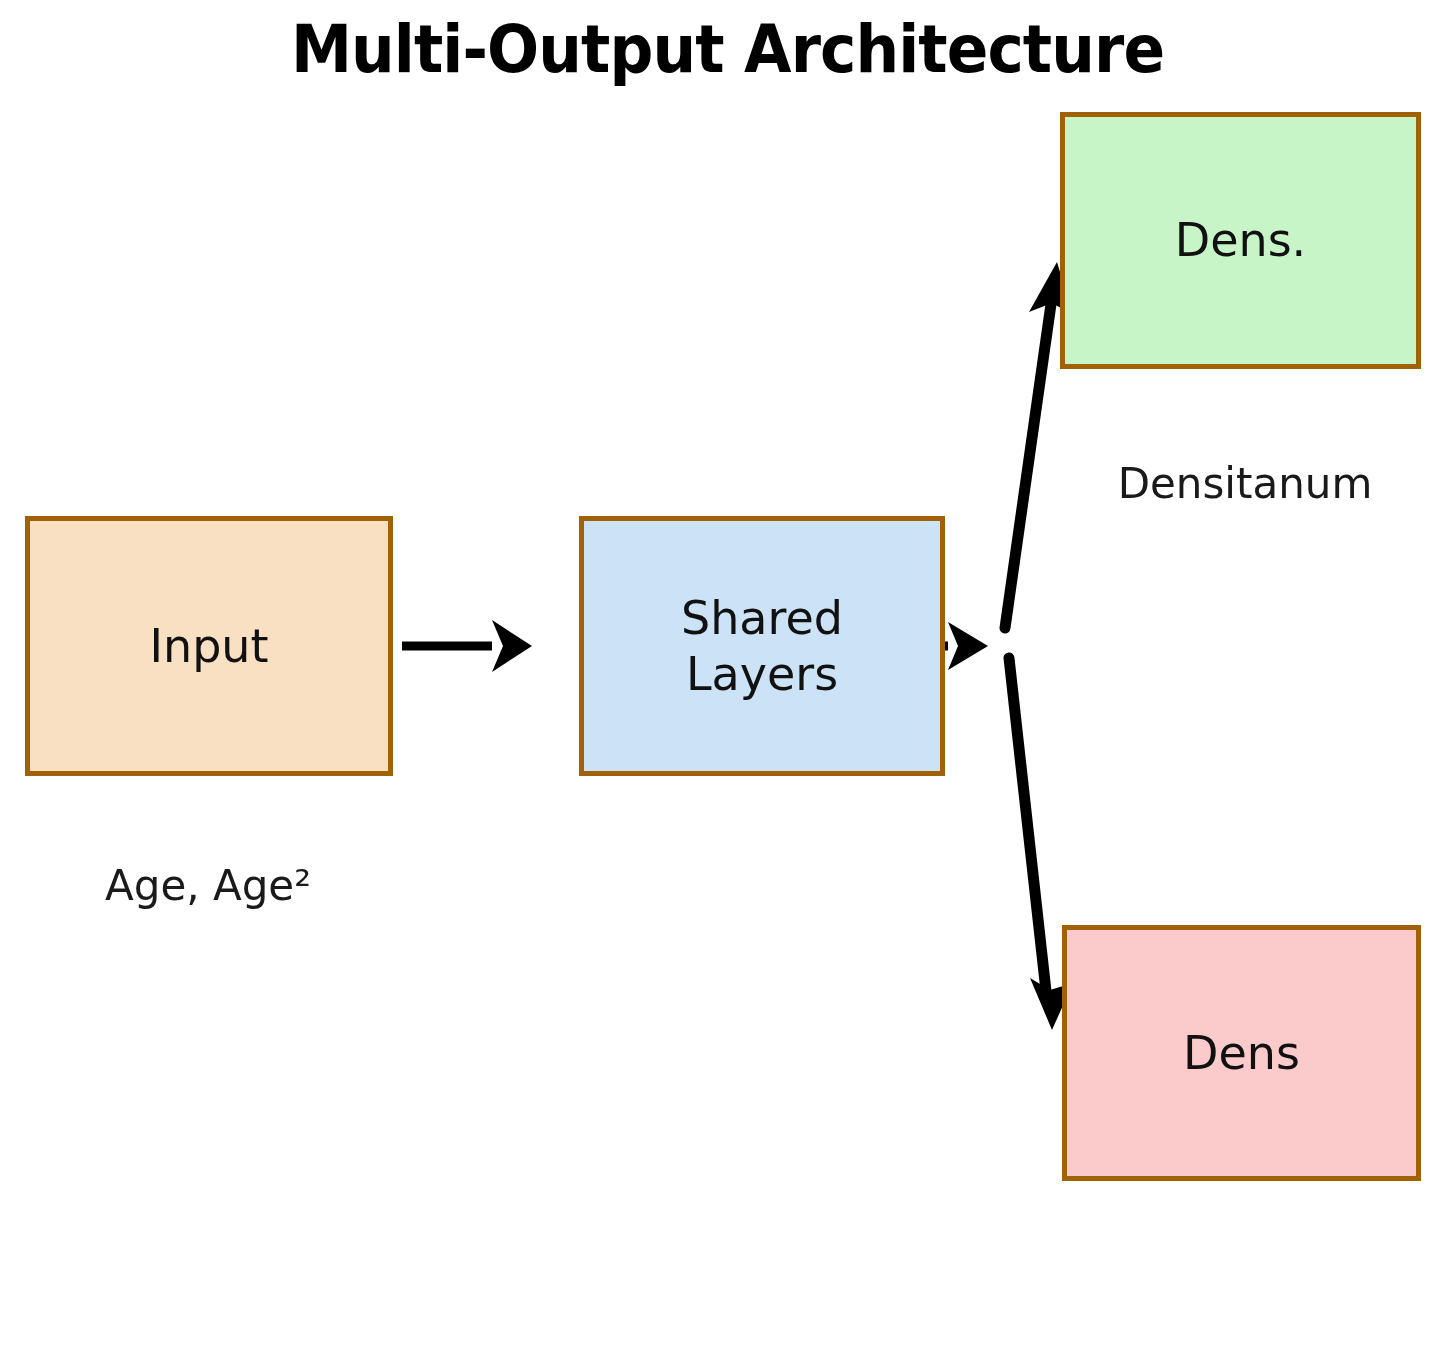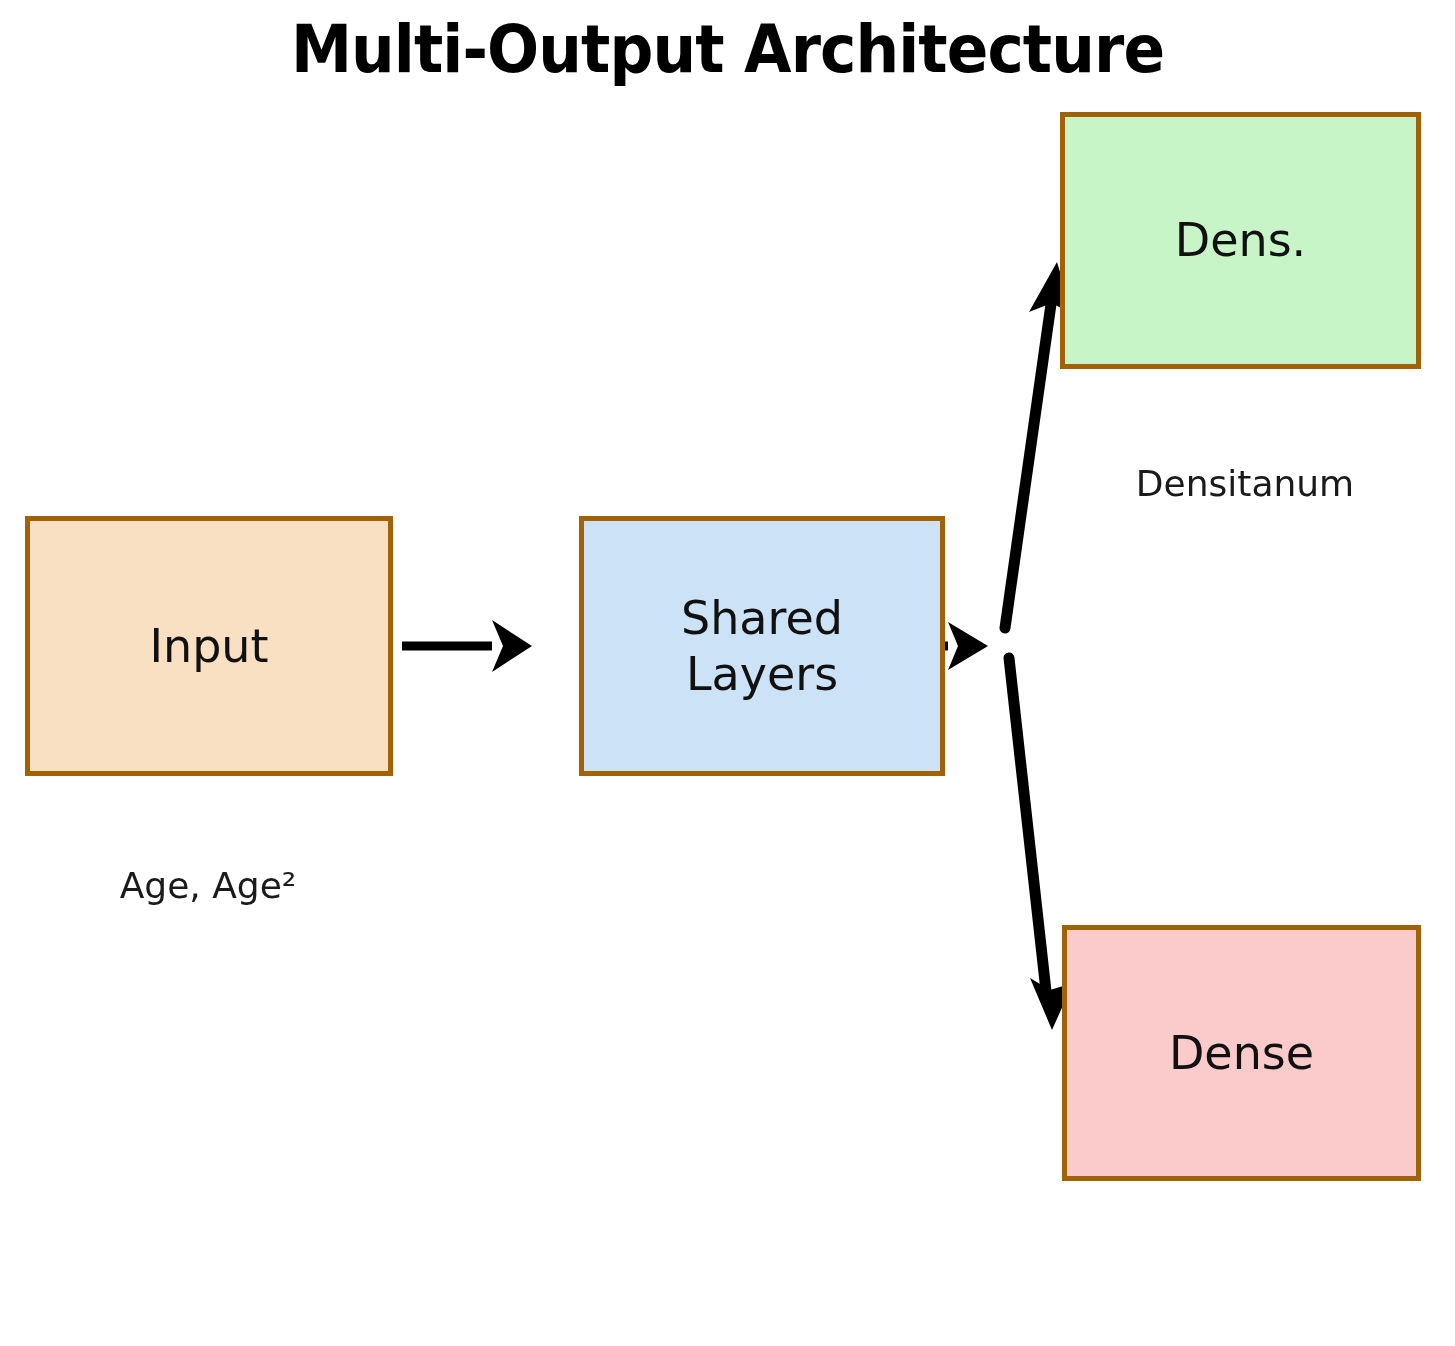--- a/index.html
+++ b/index.html
@@ -48,21 +48,21 @@
   }
   #node-input  { left: 25px;   top: 516px; width: 368px; height: 260px; }
   #node-shared { left: 543px;  top: 516px; width: 366px; height: 260px; margin-left: 36px; }
   #node-dens   { left: 1060px; top: 112px; width: 361px; height: 257px; }
   #node-risk   { left: 1062px; top: 925px; width: 359px; height: 256px; }
 
   .caption {
     position: absolute;
     text-align: center;
     color: #1a1a1a;
-    font-size: 36px;
+    font-size: 42px;
     line-height: 52px;
     font-family: "DejaVu Sans", sans-serif;
     white-space: nowrap;
   }
   #cap-input  { left: 8px;    top: 860px;  width: 400px; }
   #cap-shared { left: 525px;  top: 860px;  width: 400px; }
   #cap-dens   { left: 1045px; top: 458px;  width: 400px; }
   #cap-risk   { left: 1045px; top: 1272px; width: 400px; }
 
   #edges {
@@ -111,21 +111,21 @@
   <div class="node" id="node-shared" style="background:#cce3f7;">
     <span>Shared
 Layers</span>
   </div>
 
   <div class="node" id="node-dens" style="background:#c8f5c8;">
     <span>Dens.</span>
   </div>
 
   <div class="node" id="node-risk" style="background:#fbcaca;">
-    <span>Dense</span>
+    <span>Dens</span>
   </div>
 
   <div class="caption" id="cap-input">Age, Age²</div>
 
 
   <div class="caption" id="cap-dens">Densitanum</div>
 
 
 </div>
 

